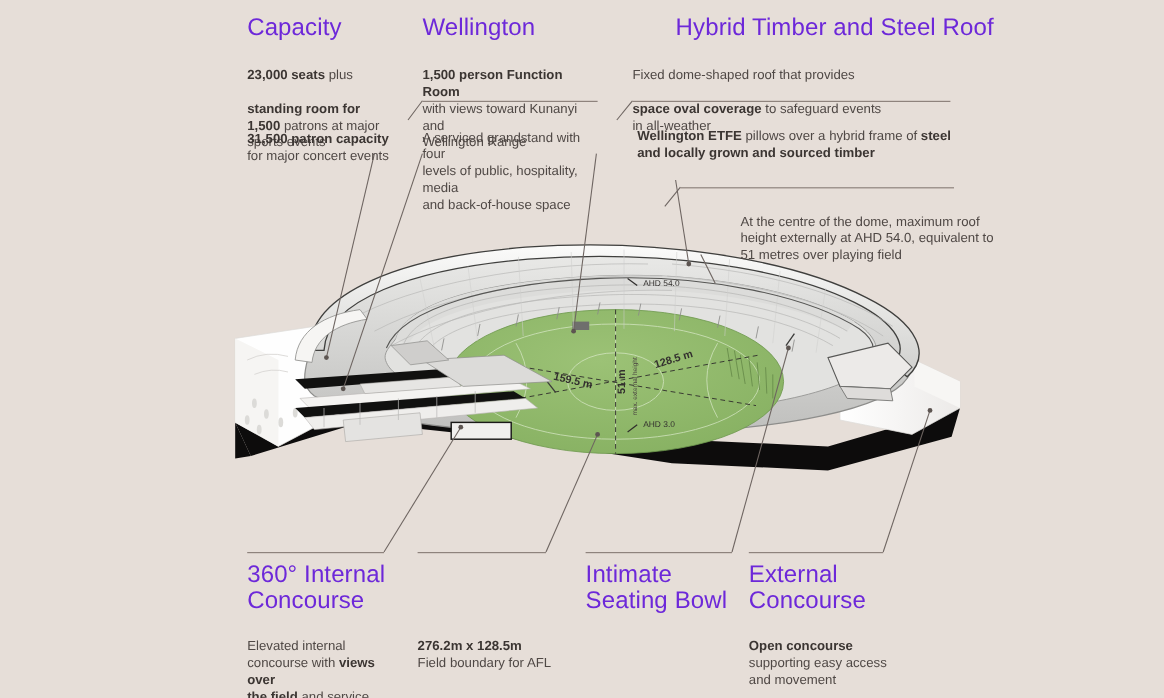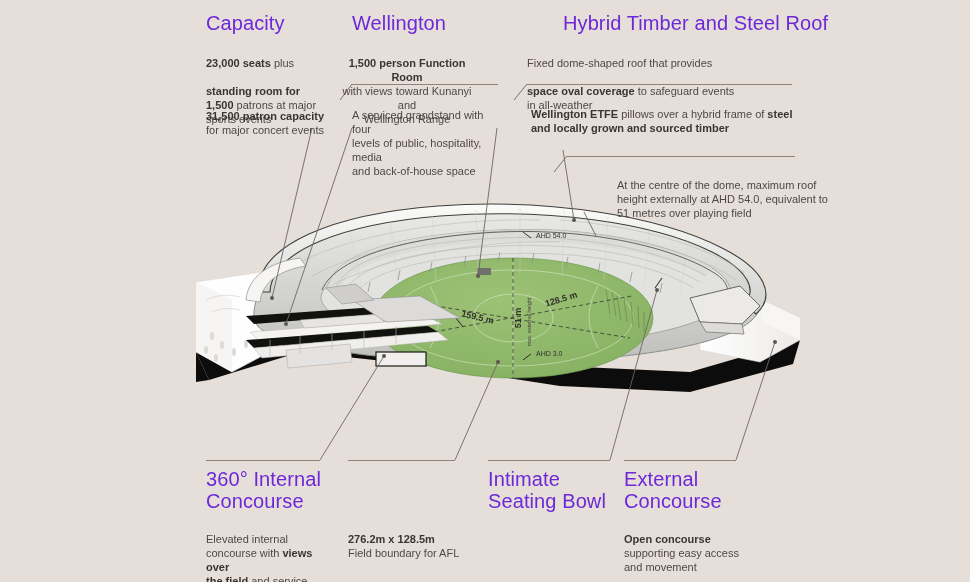--- a/index.html
+++ b/index.html
@@ -297,21 +297,21 @@
     <b>23,000 seats</b> plus<br>
     <b>standing room for<br>1,500</b> patrons at major<br>sports events
   </div>
   <div class="block body" style="left:206px;top:95px;width:124px;">
     <b>31,500 patron capacity</b><br>for major concert events
   </div>
 
   <div class="block" style="left:352px;top:12px;width:150px;">
     <div class="heading">Wellington</div>
   </div>
-  <div class="block body" style="left:332px;top:42px;width:150px;text-align:center;">
+  <div class="block body" style="left:352px;top:42px;width:150px;">
     <b>1,500 person Function Room</b><br>with views toward Kunanyi and<br>Wellington Range
   </div>
   <div class="rule" style="left:352px;top:84px;width:146px;"></div>
   <div class="block body" style="left:352px;top:94px;width:152px;">
     A serviced grandstand with four<br>levels of public, hospitality, media<br>and back-of-house space
   </div>
 
   <div class="block" style="left:527px;top:12px;width:270px;margin-left:36px;">
     <div class="heading">Hybrid Timber and Steel Roof</div>
   </div>

